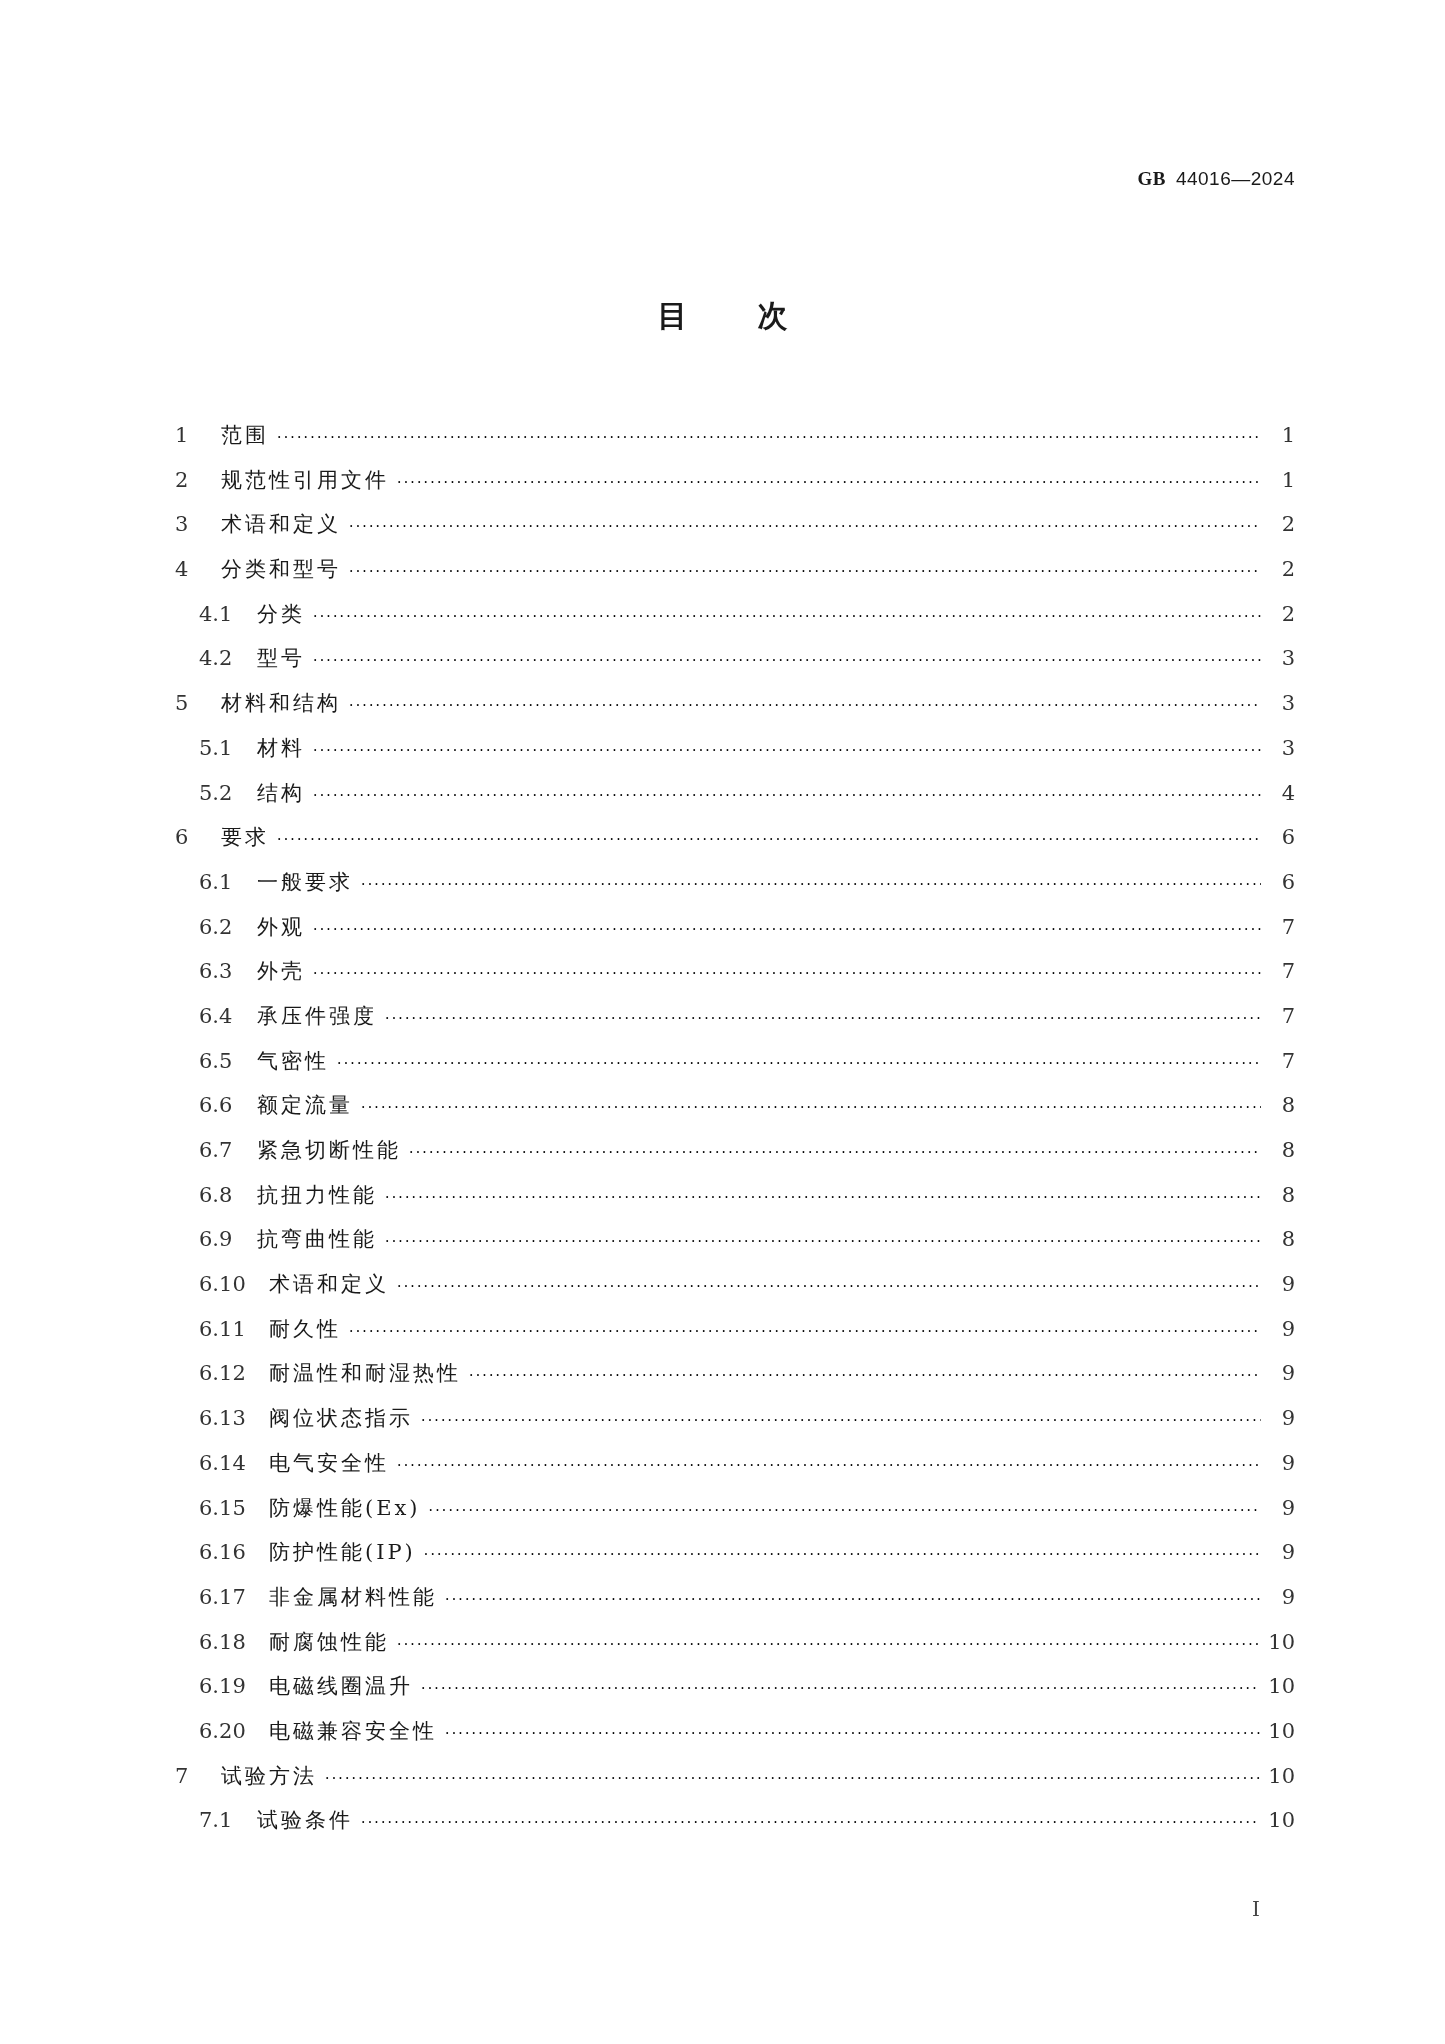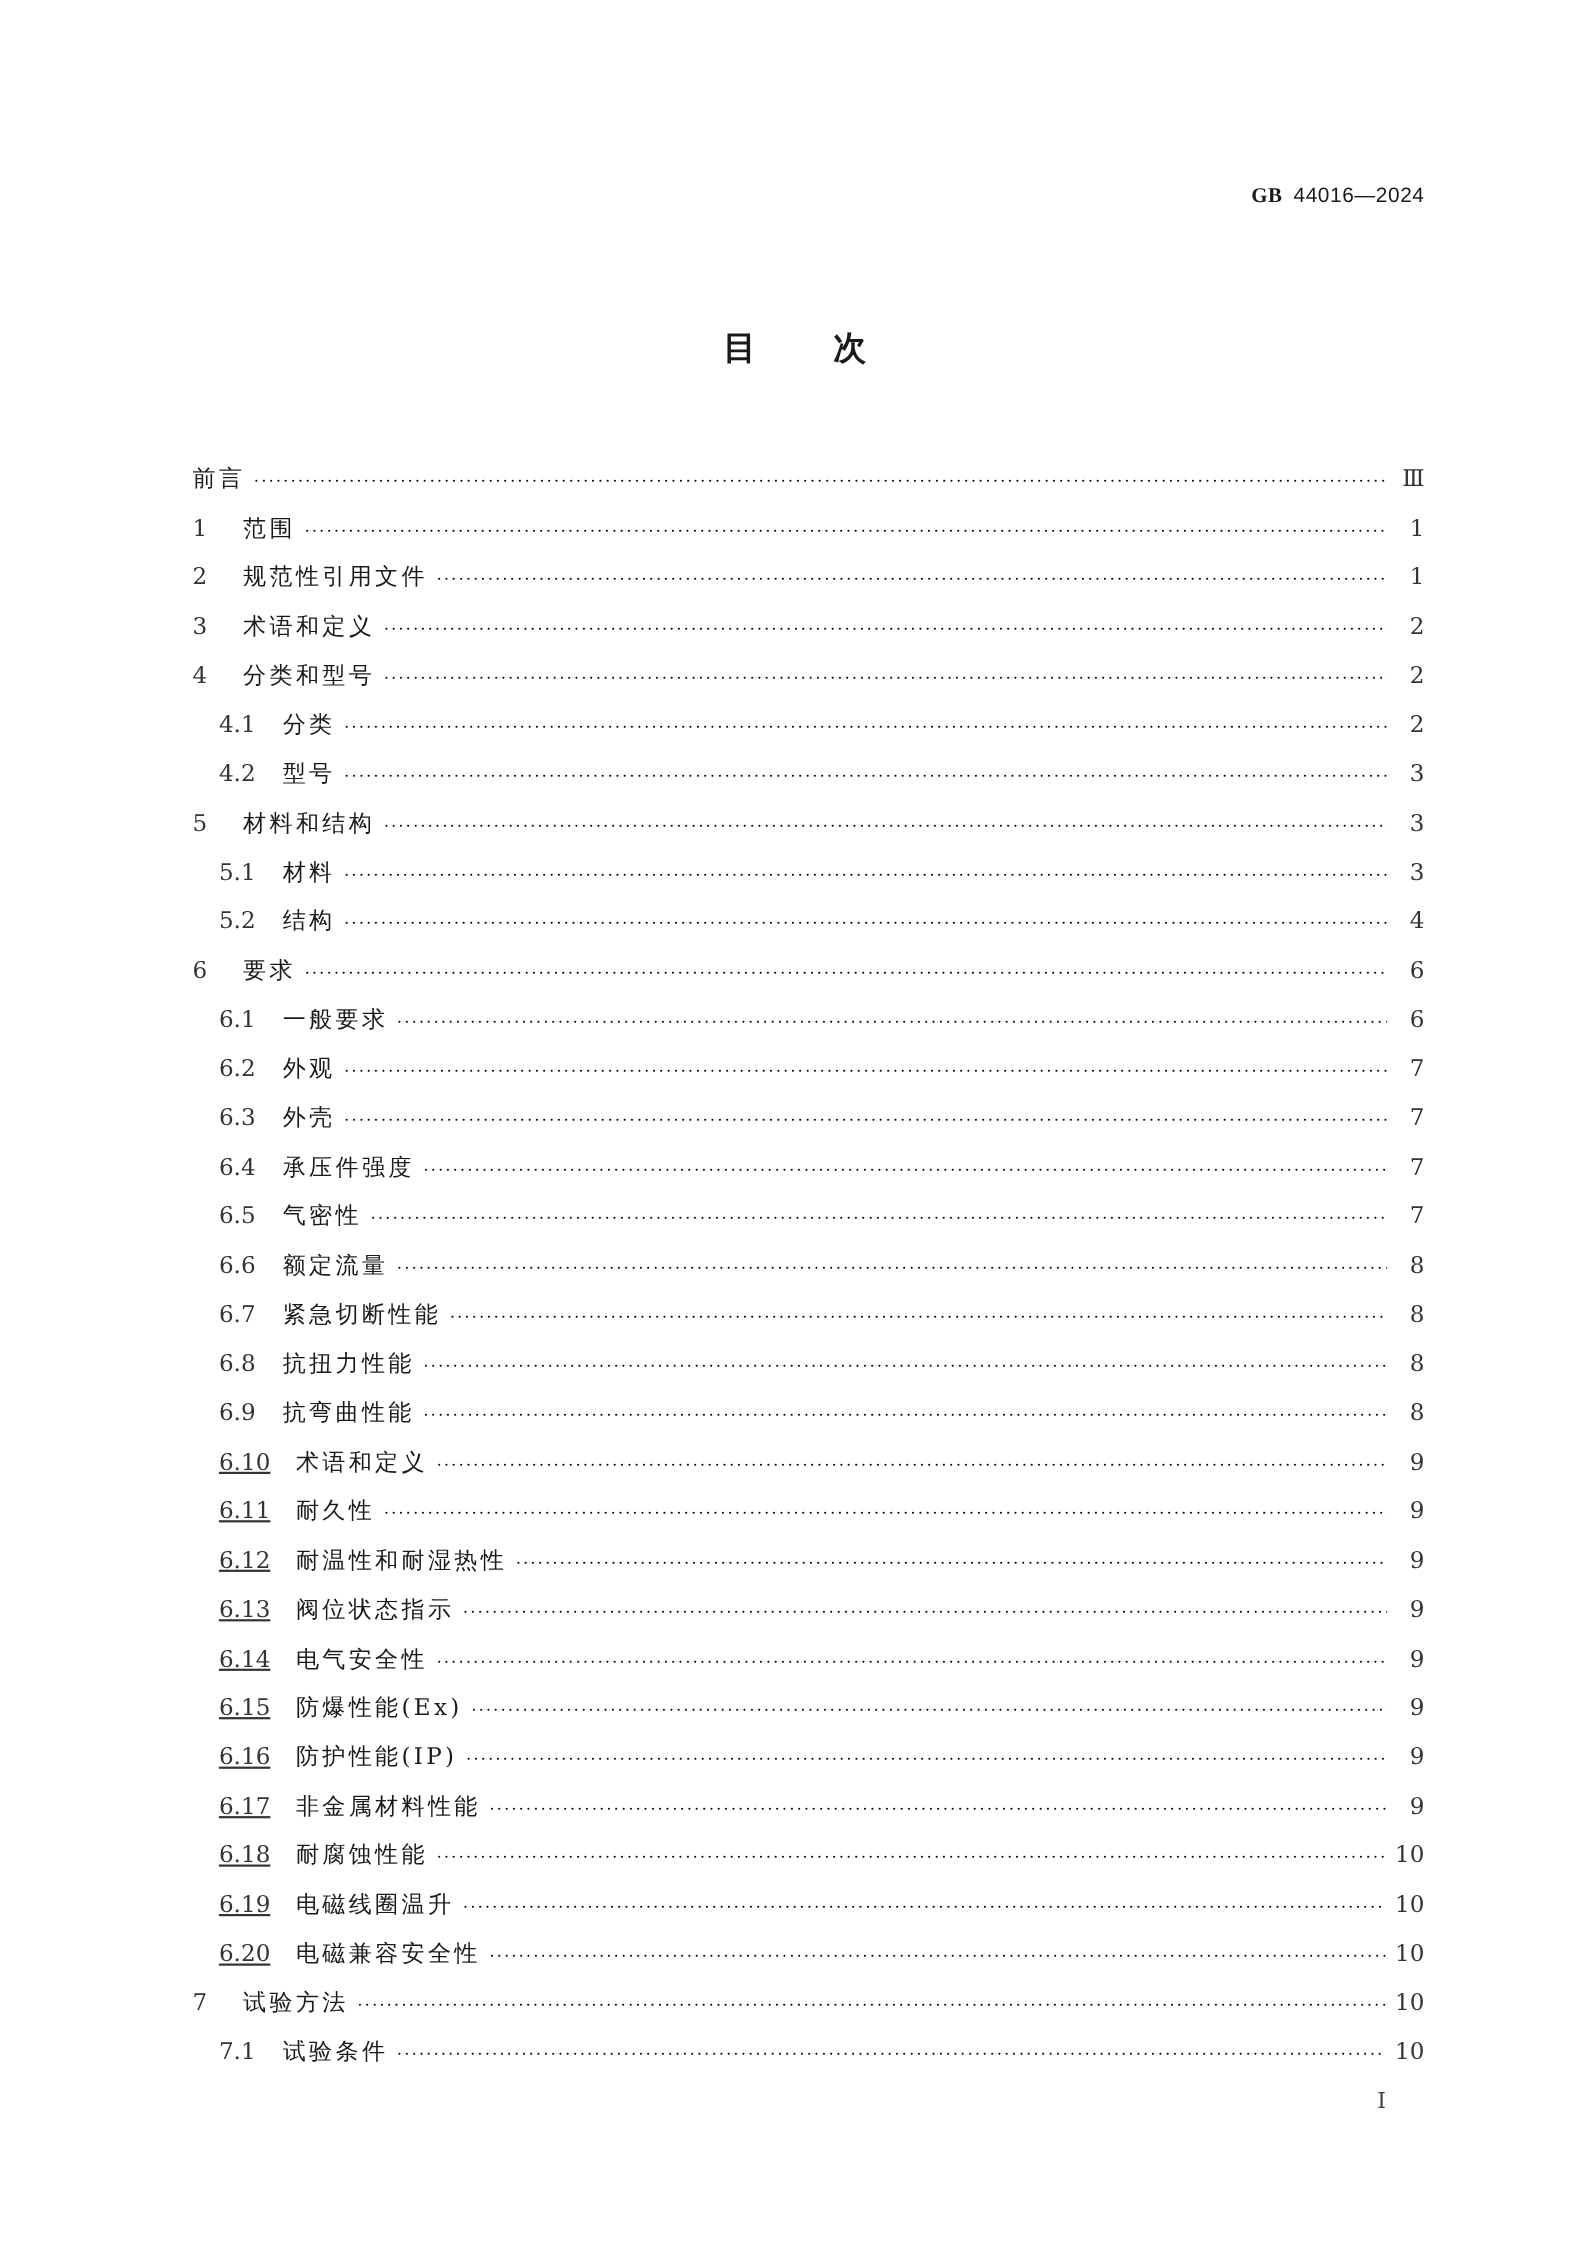--- a/index.html
+++ b/index.html
@@ -10,47 +10,41 @@
   .std-code .gb { font-family: "Liberation Serif", "DejaVu Serif", serif; font-weight: bold; margin-right: 10px; }
   .toc-title { position: absolute; top: 296px; left: 0; width: 100%; text-align: center;
                font-family: Liberation Sans, sans-serif; font-weight: bold; font-size: 30px; }
   .toc-title span { display: inline-block; }
   .toc-title .gap { width: 70px; }
   .toc { position: absolute; top: 413px; left: 175px; width: 1120px; }
   .toc-row { display: flex; align-items: baseline; height: 44.7px; font-size: 21px; line-height: 44.7px; }
   .toc-row.lvl2 { padding-left: 24px; }
   .toc-num { display: inline-block; min-width: 36px; padding-right: 10px; color: #333; }
   .toc-row.lvl2 .toc-num { min-width: 48px; }
-  .toc-row.lvl2.wide .toc-num { min-width: 60px; text-decoration: underline; }
+  .toc-row.lvl2.wide .toc-num { min-width: 60px; }
   .toc-label { white-space: nowrap; letter-spacing: 3px; padding-right: 8px; }
   .toc-dots { flex: 1; overflow: hidden; white-space: nowrap; color: #000; font-size: 14px;
               letter-spacing: 2.2px; line-height: 44.7px; }
   .toc-dots::before { content: "··································································································································································"; }
   .toc-page { min-width: 26px; text-align: right; padding-left: 8px; color: #333; }
   .page-footer { position: absolute; top: 1897px; left: 1252px; font-size: 20px; color: #444; }
 </style>
 </head>
 <body>
 
 <div class="std-code">
   <span class="gb">GB</span><span>44016—2024</span>
 </div>
 
 <div class="toc-title">
   <span>目</span><span class="gap"></span><span>次</span>
 </div>
 
 <div class="toc" id="toc">
     <div class="toc-row">
-      <span class="toc-num" style="min-width: 0px; padding-right: 0px;"></span>
-      <span class="toc-label">前言</span>
-      <span class="toc-dots"></span>
-      <span class="toc-page">Ⅲ</span>
-    </div>
-    <div class="toc-row">
       <span class="toc-num">1</span>
       <span class="toc-label">范围</span>
       <span class="toc-dots"></span>
       <span class="toc-page">1</span>
     </div>
     <div class="toc-row">
       <span class="toc-num">2</span>
       <span class="toc-label">规范性引用文件</span>
       <span class="toc-dots"></span>
       <span class="toc-page">1</span>

